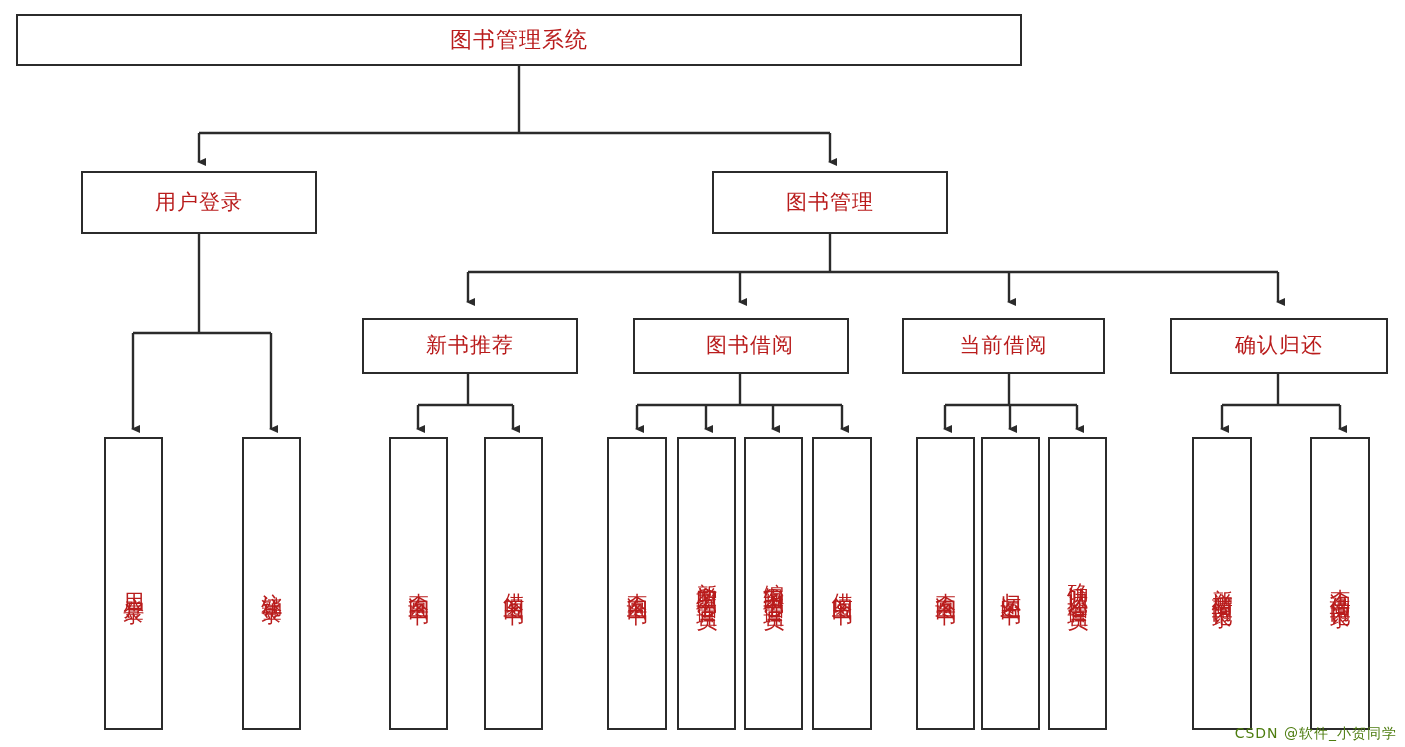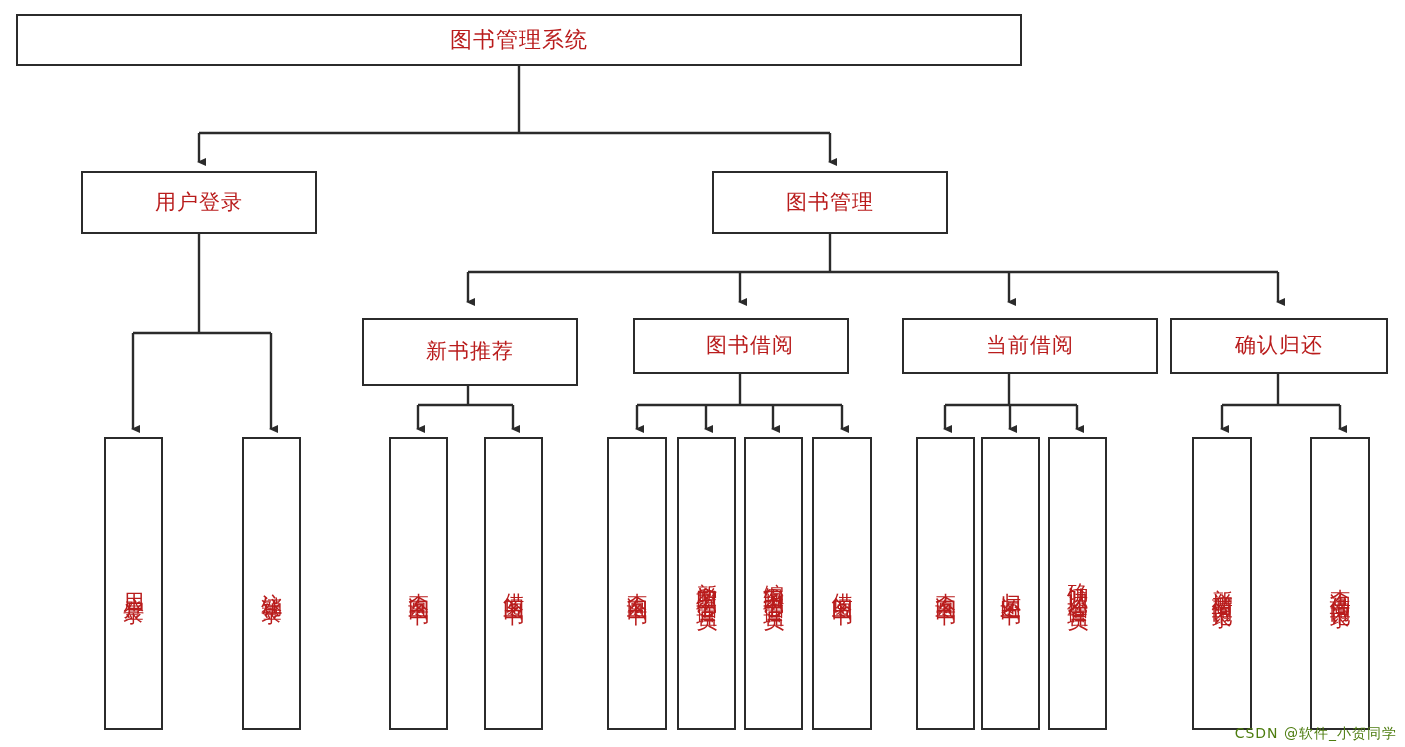--- a/index.html
+++ b/index.html
@@ -118,23 +118,23 @@
       <path d="M1222,405 L1222,429" marker-end="url(#arrow)"></path>
       <path d="M1340,405 L1340,429" marker-end="url(#arrow)"></path>
     </g>
   </svg>
 
   <div class="node h root" style="left:16px; top:14px; width:1006px; height:52px;">图书管理系统</div>
 
   <div class="node h" style="left:81px; top:171px; width:236px; height:63px;">用户登录</div>
   <div class="node h" style="left:712px; top:171px; width:236px; height:63px;">图书管理</div>
 
-  <div class="node h" style="left:362px; top:318px; width:216px; height:68px;">新书推荐</div>
+  <div class="node h" style="left:362px; top:318px; width:216px; height:56px;">新书推荐</div>
   <div class="node h" style="left:633px; top:318px; width:216px; height:56px;padding-left:18px;">图书借阅</div>
-  <div class="node h" style="left:902px; top:318px; width:256px; height:56px;">当前借阅</div>
+  <div class="node h" style="left:902px; top:318px; width:203px; height:56px;">当前借阅</div>
   <div class="node h" style="left:1170px; top:318px; width:218px; height:56px;">确认归还</div>
 
   <div class="node v" style="left:104px; top:437px; width:59px; height:293px;">用户登录</div>
   <div class="node v" style="left:242px; top:437px; width:59px; height:293px;">注销登录</div>
 
   <div class="node v" style="left:389px; top:437px; width:59px; height:293px;">查询图书</div>
   <div class="node v" style="left:484px; top:437px; width:59px; height:293px;">借阅图书</div>
 
   <div class="node v" style="left:607px; top:437px; width:60px; height:293px;">查询图书</div>
   <div class="node v" style="left:677px; top:437px; width:59px; height:293px;">新增图书（管理员）</div>

